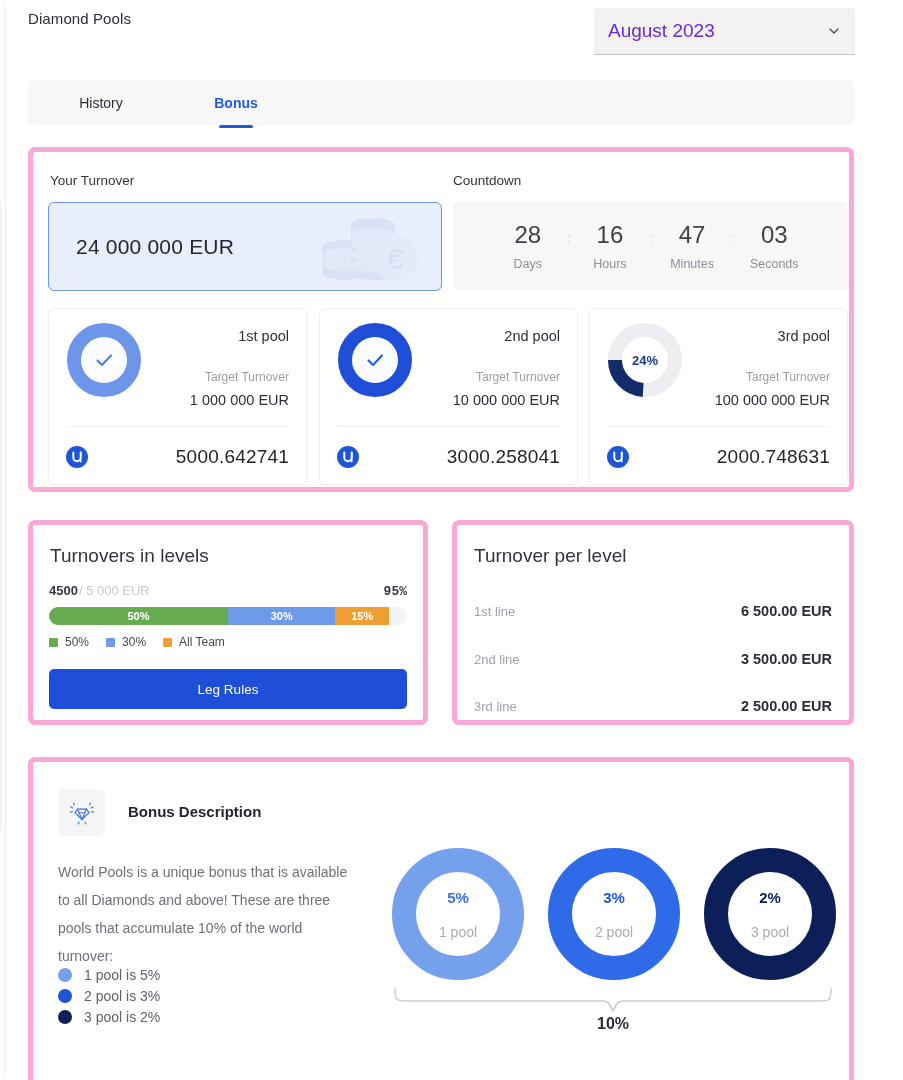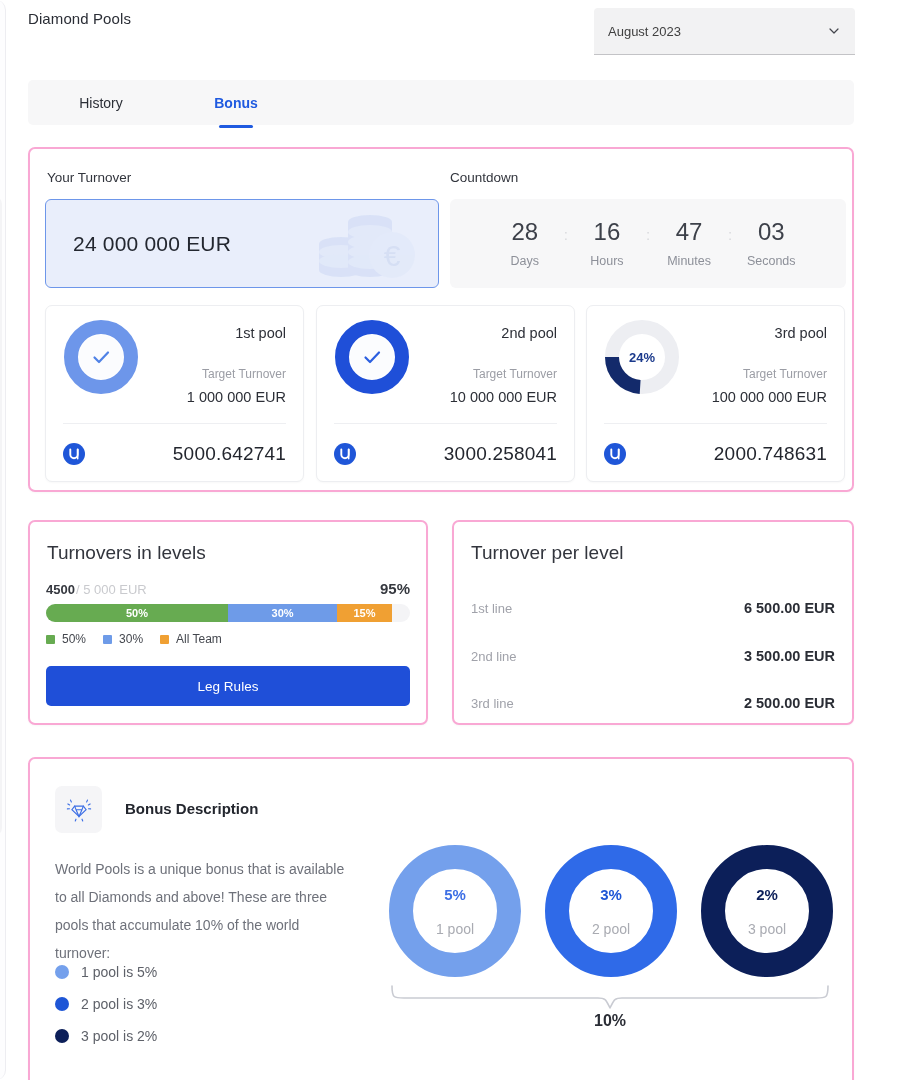--- a/index.html
+++ b/index.html
@@ -42,21 +42,21 @@
   .page-title{
     position:absolute;left:28px;top:10px;font-size:15px;font-weight:400;color:#2a2d35;
     letter-spacing:.1px;
   }
   .period-select{
     position:absolute;left:594px;top:8px;width:261px;height:47px;
     background:#f2f2f3;border:0;border-bottom:1px solid #c3c3c6;
     border-radius:4px 4px 0 0;display:flex;align-items:center;padding:0 14px;
     cursor:pointer;
   }
-  .period-select .val{font-size:13px;color:#404040;}
+  .period-select .val{font-size:19px;color:#6d28d9;}
   .period-select .chev{margin-left:auto;color:#44464c;}
   .chev svg{display:block;}
 
   
   .tabs{
     position:absolute;left:28px;top:80px;width:826px;height:45px;
     background:#f7f7f8;border-radius:5px;display:flex;align-items:center;
   }
   .tab{
     position:relative;height:45px;display:flex;align-items:center;justify-content:center;
@@ -66,21 +66,21 @@
   .tab.t2{width:98px;margin-left:24px;}
   .tab.active{color:#1f5ae0;font-weight:700;}
   .tab.active:after{
     content:"";position:absolute;left:50%;transform:translateX(-50%);
     bottom:-3px;width:34px;height:3px;background:#1f5ae0;border-radius:2px;
   }
 
   
   .card{
     position:absolute;background:var(--card);
-    border:2px solid #f9a8d4;border-radius:7px;
+    border:5px solid #f9a8d4;border-radius:7px;
     box-shadow:0 1px 2px rgba(16,24,40,.03);
   }
 
   
   .tc-card{left:28px;top:147px;width:826px;height:345px;}
   .sec-label{position:absolute;font-size:13.5px;color:#32353d;}
   .lbl-turnover{left:17px;top:21px;}
   .lbl-countdown{left:420px;top:21px;}
 
   .turnover-box{
@@ -122,21 +122,21 @@
   .pool-amt{margin-left:auto;font-size:19px;color:#23262e;letter-spacing:.2px;}
 
   
   .levels-card{left:28px;top:520px;width:400px;height:205px;}
   .perlevel-card{left:452px;top:520px;width:402px;height:205px;}
   .c-title{position:absolute;left:17px;top:20px;font-size:19px;color:#32353d;}
 
   .prog-top{position:absolute;left:16px;right:16px;top:58px;display:flex;align-items:baseline;}
   .prog-cur{font-size:13px;font-weight:700;color:#35383f;}
   .prog-tot{font-size:13px;color:#c9cace;margin-left:1px;}
-  .prog-pct{margin-left:auto;font-size:15px;font-weight:700;color:#35383f;}
+  .prog-pct{margin-left:auto;font-size:13px;font-weight:700;color:#35383f;font-family:Liberation Mono, monospace;}
 
   .bar{
     position:absolute;left:16px;right:16px;top:82px;height:18px;border-radius:9px;
     background:#f4f4f6;display:flex;overflow:hidden;
   }
   .seg{height:18px;display:flex;align-items:center;justify-content:center;color:#fff;font-size:11px;font-weight:700;}
   .seg.s1{background:#67ab51;}
   .seg.s2{background:#6e9be8;}
   .seg.s3{background:#f0a033;}
 
@@ -160,21 +160,21 @@
   
   .bd-card{left:28px;top:757px;width:826px;height:330px;}
   .bd-icon{
     position:absolute;left:25px;top:27px;width:47px;height:47px;background:#f5f5f7;border-radius:7px;
     display:flex;align-items:center;justify-content:center;
   }
   .bd-title{position:absolute;left:95px;top:41px;font-size:15px;font-weight:700;color:#23262e;}
   .bd-text{
     position:absolute;left:25px;top:96px;width:300px;font-size:14px;line-height:28px;color:#6e717a;
   }
-  .bd-list{position:absolute;left:25px;top:205px;display:flex;flex-direction:column;gap:16px;}
+  .bd-list{position:absolute;left:25px;top:205px;display:flex;flex-direction:column;gap:5px;}
   .bd-li{display:flex;align-items:center;gap:12px;font-size:14px;color:#5e6169;}
   .dot{width:14px;height:14px;border-radius:50%;flex:0 0 14px;}
 
   .donuts{position:absolute;left:350px;top:85px;width:460px;height:180px;}
   .donut{position:absolute;top:0;width:134px;height:134px;}
   .donut.d1{left:8px;}
   .donut.d2{left:164px;}
   .donut.d3{left:320px;}
   .donut .inner{
     position:absolute;inset:0;display:flex;flex-direction:column;align-items:center;justify-content:center;

